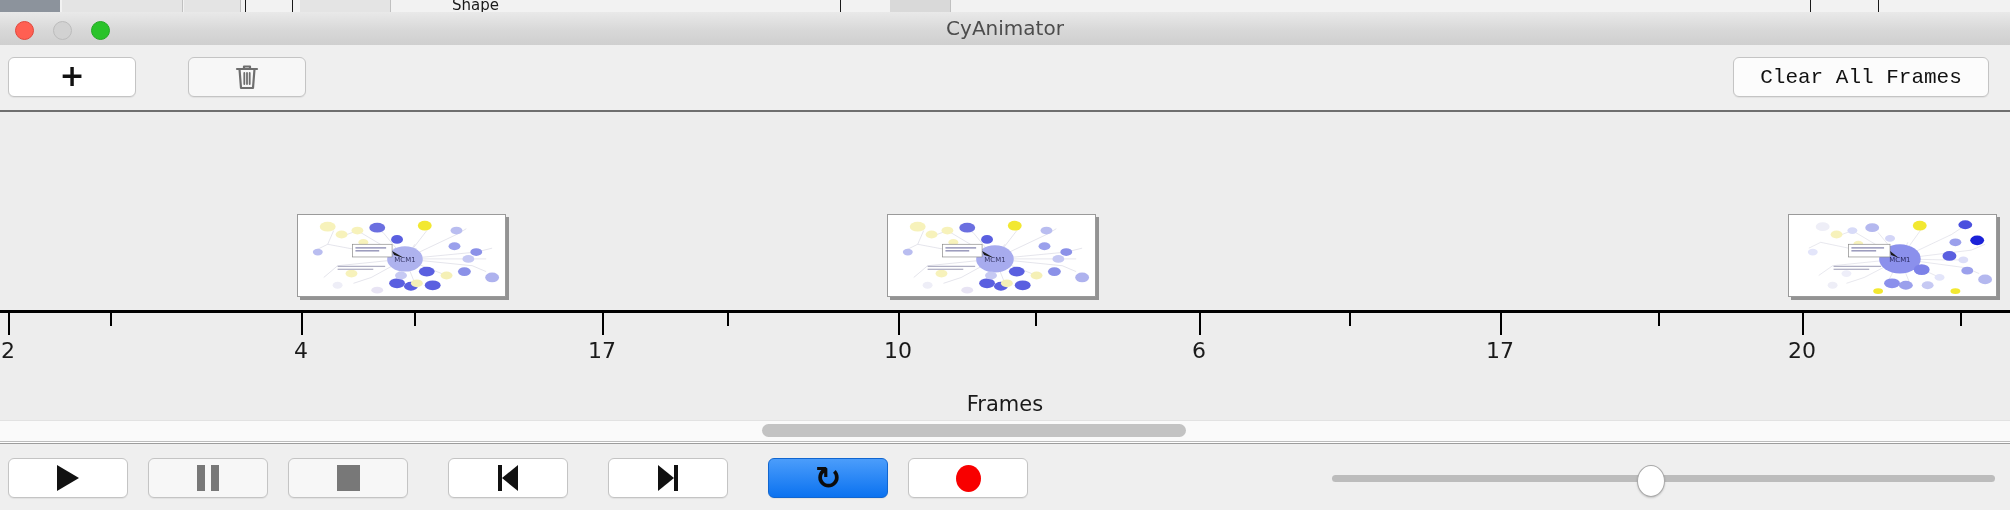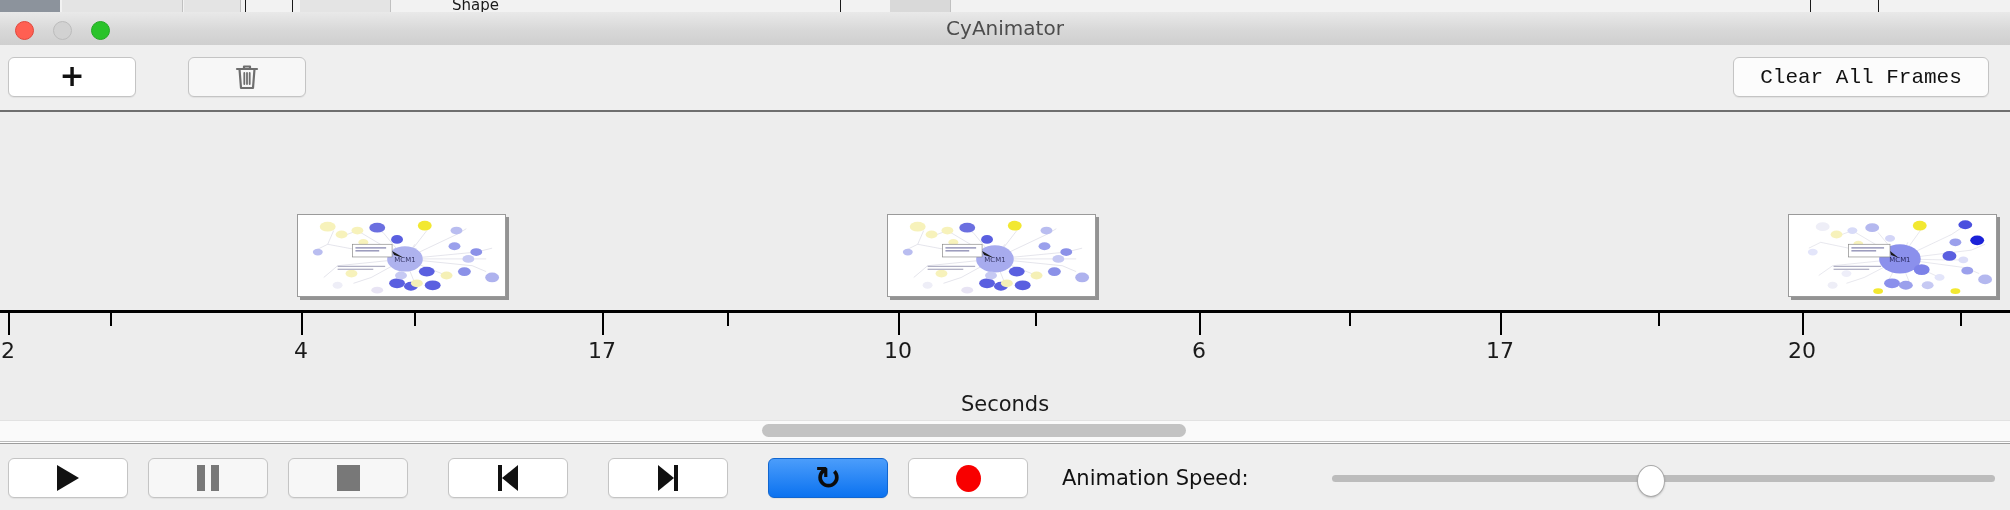--- a/index.html
+++ b/index.html
@@ -522,21 +522,21 @@
     <div class="axis-tick minor" style="left:1960px;"></div>
 
     <div class="axis-label" style="left:8px;">2</div>
     <div class="axis-label" style="left:301px;">4</div>
     <div class="axis-label" style="left:602px;">17</div>
     <div class="axis-label" style="left:898px;">10</div>
     <div class="axis-label" style="left:1199px;">6</div>
     <div class="axis-label" style="left:1500px;">17</div>
     <div class="axis-label" style="left:1802px;">20</div>
 
-    <div class="axis-title">Seconds</div>
+    <div class="axis-title">Frames</div>
   </div>
 
   <div class="scroll-track"></div>
   <div class="scroll-thumb"></div>
 
   <div class="controls">
 
     <div class="ctl-btn b-play">
       <span class="ico-play"></span>
     </div>
@@ -567,21 +567,20 @@
     </div>
 
     <div class="ctl-btn accent b-loop">
       <span class="ico-loop">↻</span>
     </div>
 
     <div class="ctl-btn b-rec">
       <span class="ico-rec"></span>
     </div>
 
-    <div class="speed-label">Animation Speed:</div>
 
     <div class="slider">
       <div class="slider-track"></div>
       <div class="slider-thumb" id="speed-thumb" style="left: 48%;"></div>
     </div>
   </div>
 
 </div>
 
 </body></html>

